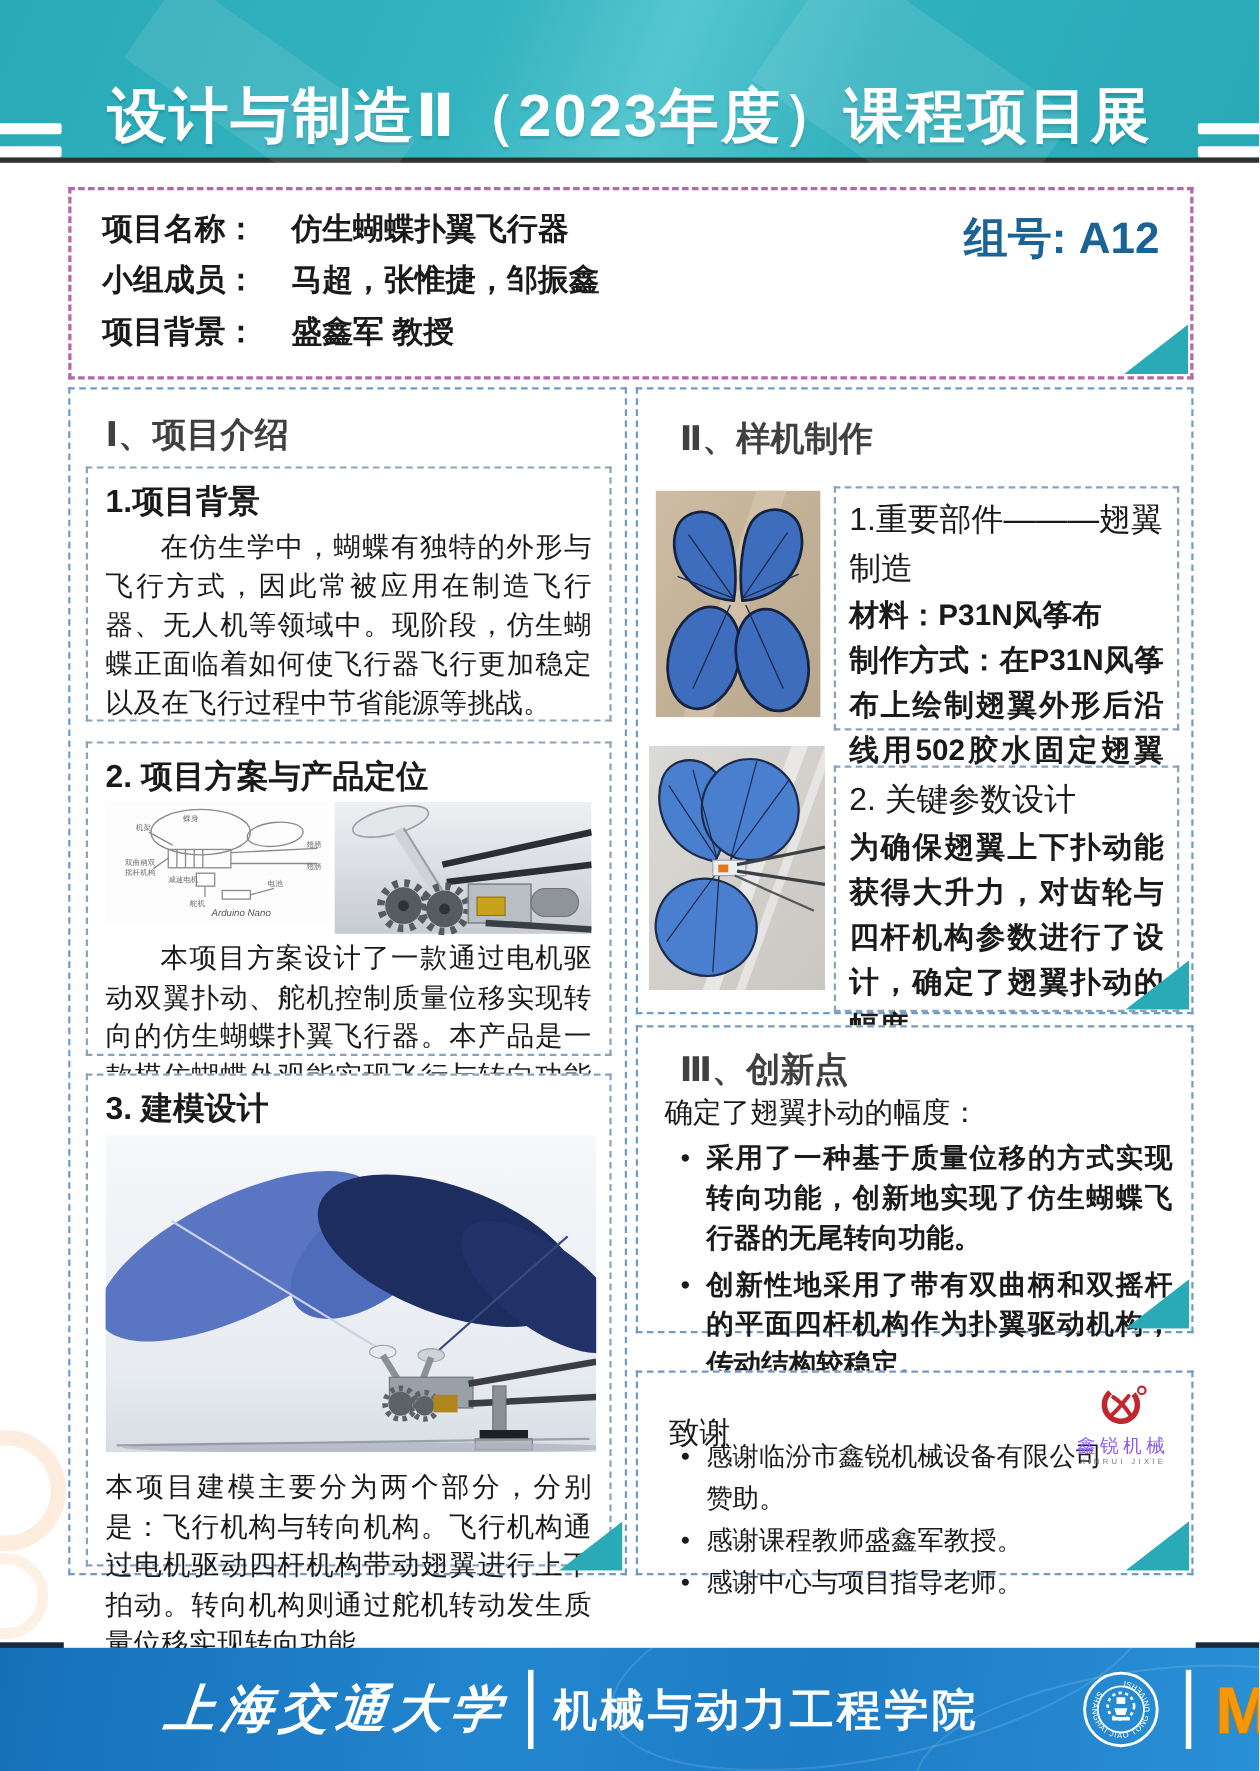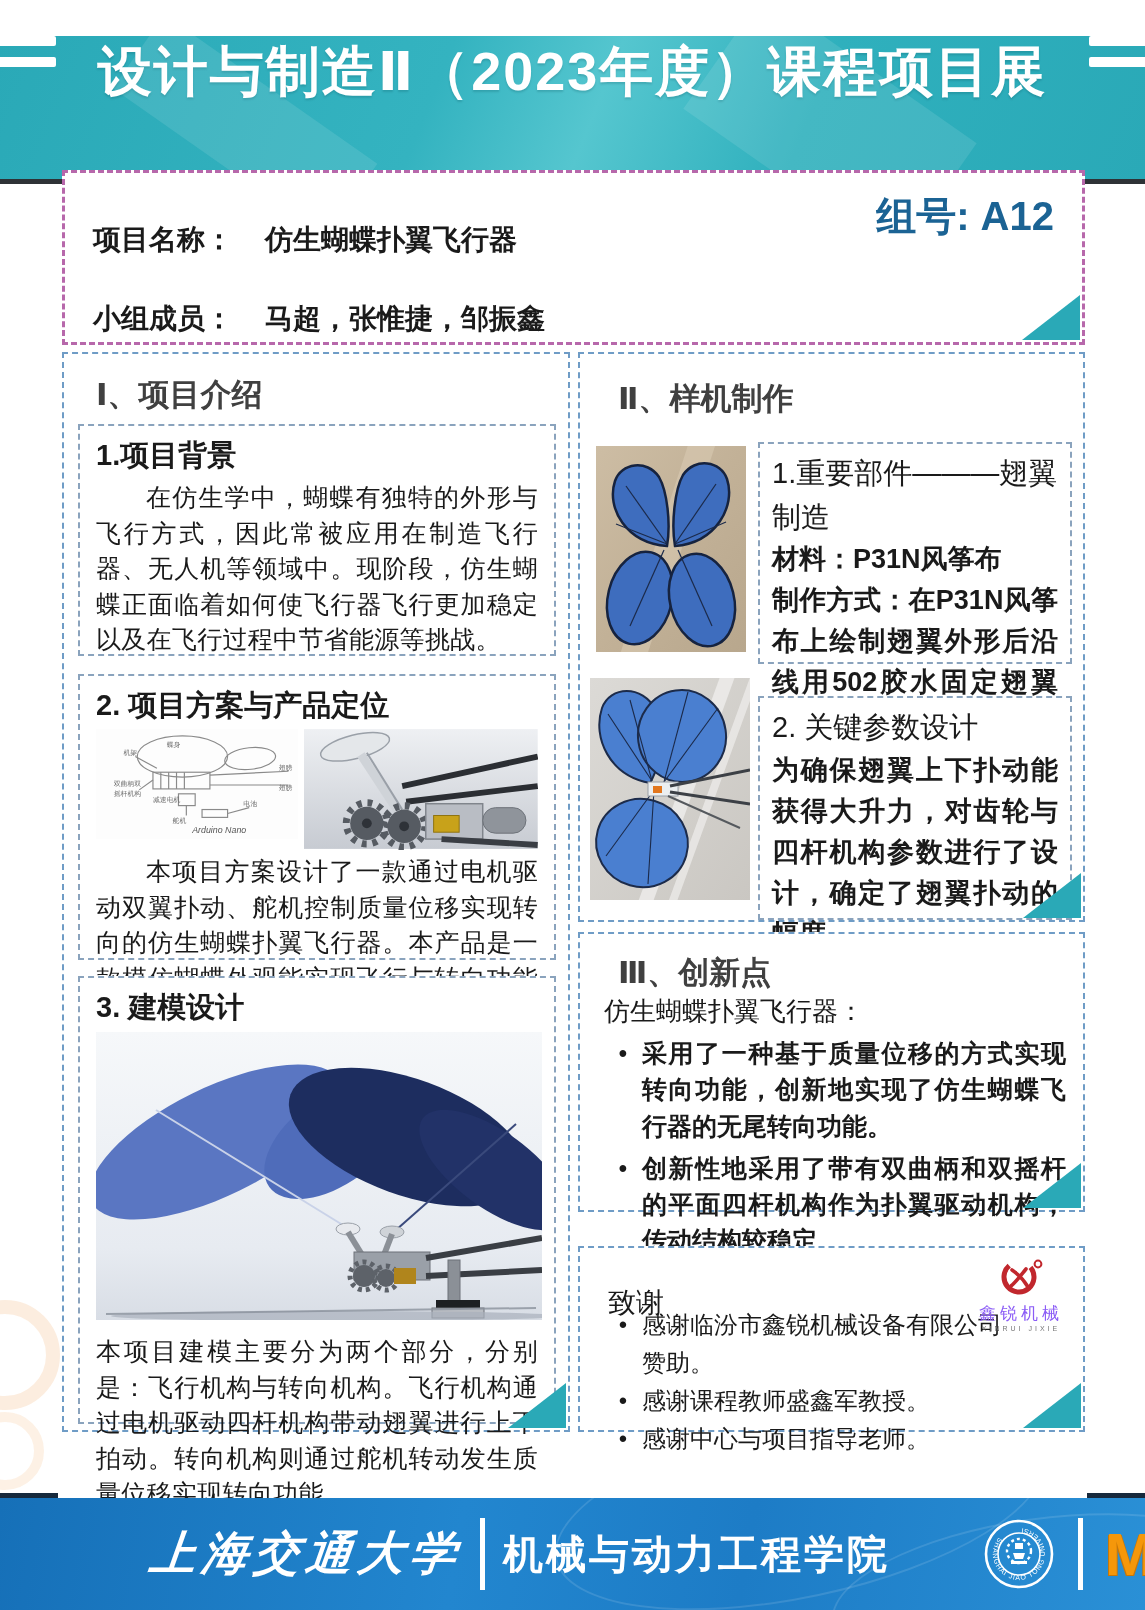--- a/index.html
+++ b/index.html
@@ -6,41 +6,41 @@
   *{box-sizing:border-box;}
   #poster{
     position:relative;width:1145px;height:1610px;background:#ffffff;
     font-family:"Liberation Sans","DejaVu Sans",sans-serif;color:#1a1a1a;overflow:hidden;
   }
   
   .header{
     position:absolute;left:0;top:0;width:1145px;height:148px;
     background:linear-gradient(112deg,#2aa9b7 0%,#34b3c0 38%,#55c6cf 52%,#2fb0bd 70%,#2aa9b7 100%);
     border-bottom:5px solid #2e3236;
-    display:flex;align-items:flex-start;justify-content:center;gap:42px;margin-top:36px;
+    display:flex;align-items:flex-end;justify-content:center;gap:42px;
   }
   .hdr-bars{display:flex;flex-direction:column;gap:11px;}
   .hdr-bars span{display:block;width:78px;height:10px;background:#ffffff;border-radius:2px;}
   .hdr-title{
     color:#ffffff;font-size:54px;font-weight:bold;letter-spacing:2px;
     text-shadow:0 2px 2px rgba(0,60,70,.18);white-space:nowrap;
   }
   .hdr-streak{position:absolute;background:rgba(255,255,255,.10);transform:rotate(-55deg);}
   
   .dash-pink{border:3px dashed #b768ab;}
   .dash-blue{border:2px dashed #6f9cc6;}
   .dash-inner{border:2px dashed #8aa3bd;}
   .corner-tri{
     position:absolute;right:2px;bottom:2px;width:58px;height:45px;background:#2aa9b7;
     clip-path:polygon(100% 0,100% 100%,0 100%);
   }
   
   .info-box{position:absolute;left:62px;top:170px;width:1023px;height:175px;background:#fff;}
   .info-rows{position:absolute;left:28px;top:16px;display:flex;flex-direction:column;gap:9px;}
-  .info-row{font-size:28px;font-weight:bold;display:flex;margin-top:32px;}
+  .info-row{font-size:28px;font-weight:bold;display:flex;}
   .info-row .lbl{width:172px;}
   .group-no{position:absolute;right:28px;top:16px;font-size:40px;font-weight:bold;color:#1b6394;}
   
   .col-box{position:absolute;background:#ffffff;}
   .sec-heading{font-size:31px;font-weight:bold;color:#404040;}
   .sub-box{position:absolute;background:#fff;padding:10px 16px;}
   .sub-title{font-size:29px;font-weight:bold;}
   .body-text{font-size:25px;line-height:1.42;text-align:justify;letter-spacing:.3px;}
   .indent{text-indent:2em;}
   
@@ -296,21 +296,21 @@
       <div class="rt-line1">2. 关键参数设计</div>
       <div class="rt-body">为确保翅翼上下扑动能获得大升力，对齿轮与四杆机构参数进行了设计，确定了翅翼扑动的幅度。</div>
     </div>
 
     <div class="corner-tri"></div>
   </div>
 
   <div class="col-box dash-blue" style="left:578px;top:932px;width:507px;height:280px;">
     <div class="sec-heading" style="position:absolute;left:38px;top:18px;">Ⅲ、创新点</div>
     <div style="position:absolute;left:24px;top:60px;width:462px;">
-      <div style="font-size:26px;">仿生蝴蝶扑翼飞行器：</div>
+      <div style="font-size:26px;">确定了翅翼扑动的幅度：</div>
       <div class="bullet-row">
         <span class="bullet-dot">•</span>
         <span class="bullet-bold">采用了一种基于质量位移的方式实现转向功能，创新地实现了仿生蝴蝶飞行器的无尾转向功能。</span>
       </div>
       <div class="bullet-row">
         <span class="bullet-dot">•</span>
         <span class="bullet-bold">创新性地采用了带有双曲柄和双摇杆的平面四杆机构作为扑翼驱动机构，传动结构较稳定。</span>
       </div>
     </div>
     <div class="corner-tri"></div>

